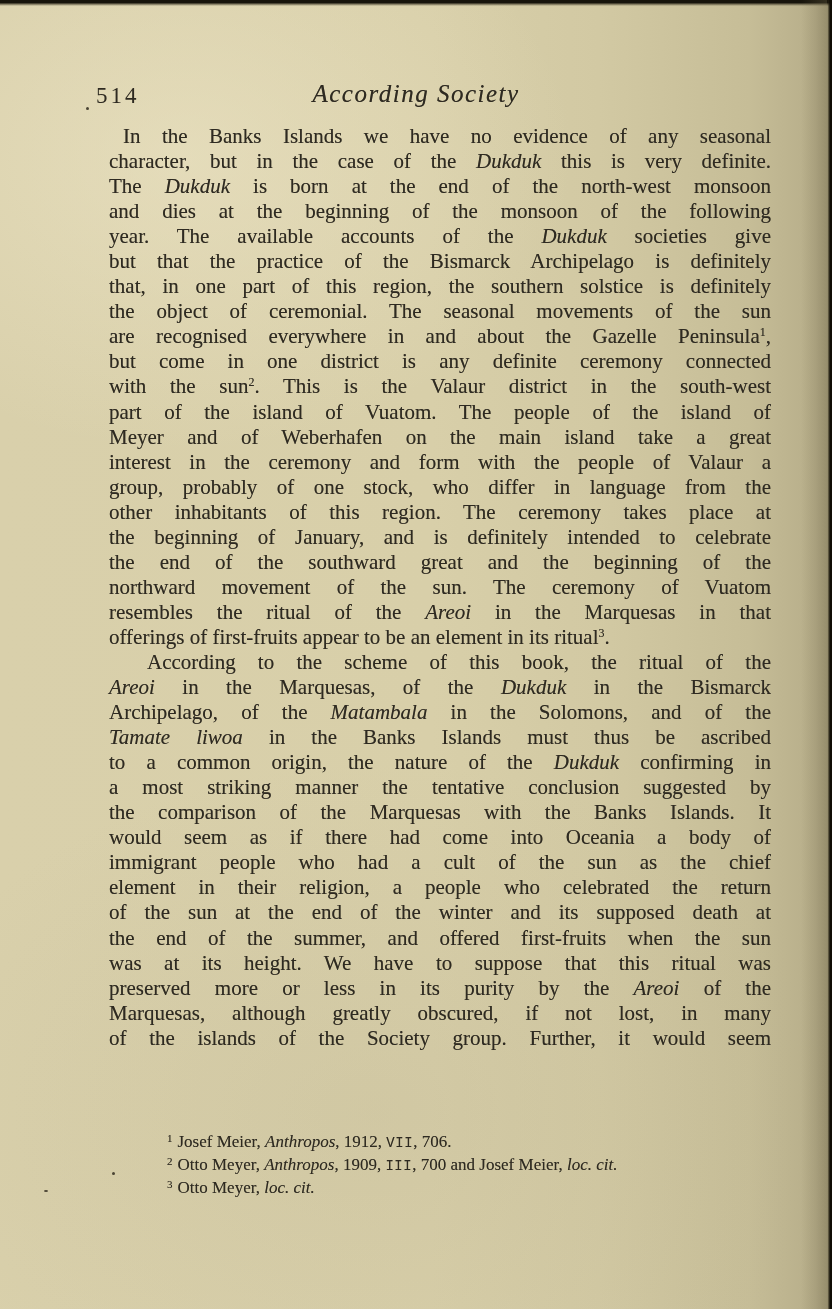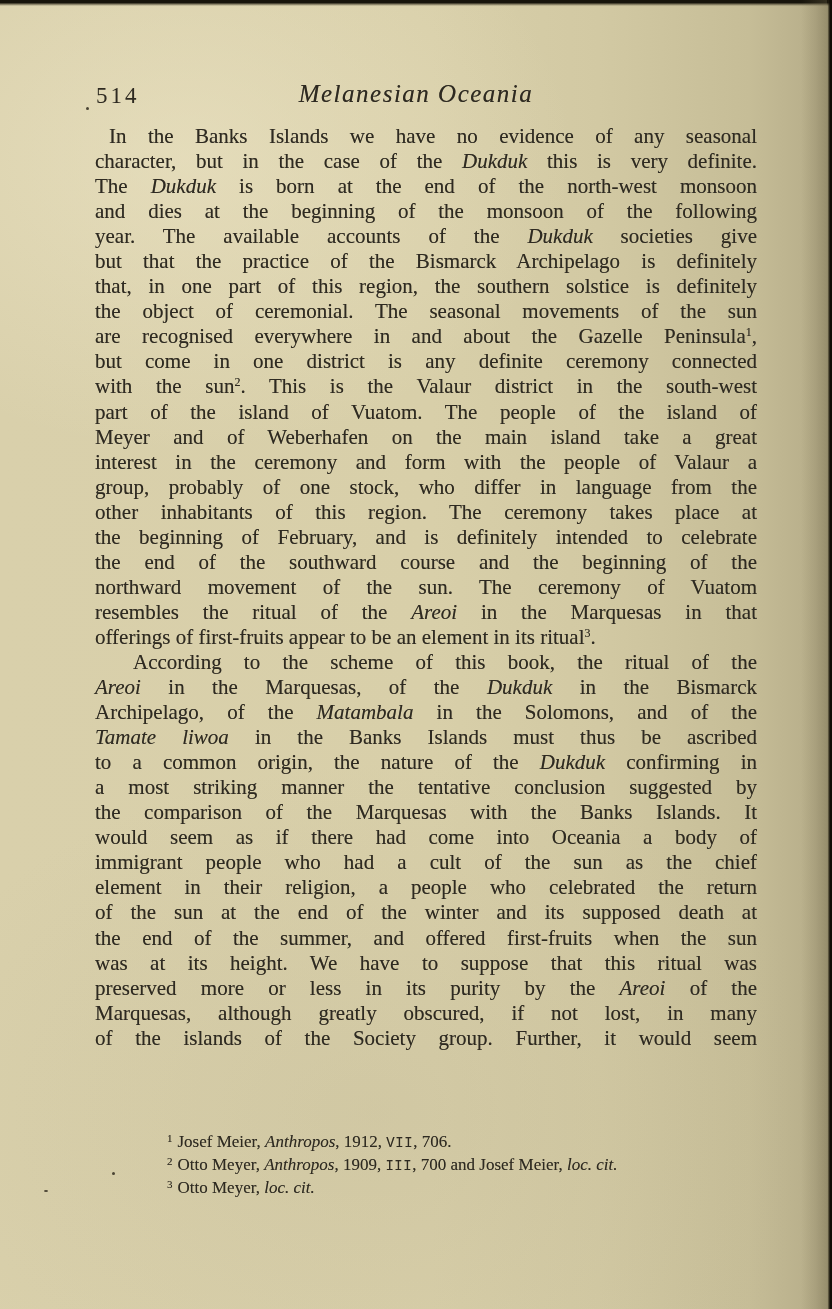--- a/index.html
+++ b/index.html
@@ -33,21 +33,21 @@
   .pagenum{
     position:absolute;left:11px;top:3px;
     font-size:23px;letter-spacing:3px;
   }
   .running-title{
     font-style:italic;font-size:25px;letter-spacing:1.5px;
     text-shadow:0 0 0.5px rgba(46,42,33,0.55);
   }
 
   .textblock{
-    position:absolute;left:95px;top:124px;width:662px;
+    position:absolute;left:109px;top:124px;width:662px;
     font-size:21px;line-height:25.05px;
     text-shadow:0 0 0.5px rgba(46,42,33,0.45);
   }
   .line{height:25.05px;overflow:visible;white-space:nowrap;}
   .line.just{white-space:normal;text-align:justify;text-align-last:justify;}
   .line i{font-style:italic;}
   sup{font-size:12px;line-height:0;vertical-align:7px;letter-spacing:0;}
   .sc{font-size:0.82em;letter-spacing:0.6px;font-family:Liberation Mono, monospace;}
 
   .footnotes{
@@ -67,42 +67,42 @@
 </head>
 <body>
 
 <div class="page">
   <div class="edge-top"></div>
   <div class="edge-right-shadow"></div>
   <div class="edge-right"></div>
 
   <div class="header">
     <span class="pagenum">514</span>
-    <span class="running-title">Melanesian Oceania</span>
+    <span class="running-title">According Society</span>
   </div>
 
   <div class="textblock">
       <div class="line just" style="text-indent: 14px;">In the Banks Islands we have no evidence of any seasonal</div>
       <div class="line just">character, but in the case of the <i>Dukduk</i> this is very definite.</div>
       <div class="line just">The <i>Dukduk</i> is born at the end of the north-west monsoon</div>
       <div class="line just">and dies at the beginning of the monsoon of the following</div>
       <div class="line just">year.  The available accounts of the <i>Dukduk</i> societies give</div>
       <div class="line just">but that the practice of the Bismarck Archipelago is definitely</div>
       <div class="line just">that, in one part of this region, the southern solstice is definitely</div>
       <div class="line just">the object of ceremonial.  The seasonal movements of the sun</div>
       <div class="line just">are recognised everywhere in and about the Gazelle Peninsula<sup>1</sup>,</div>
       <div class="line just">but come in one district is any definite ceremony connected</div>
       <div class="line just">with the sun<sup>2</sup>.  This is the Valaur district in the south-west</div>
       <div class="line just">part of the island of Vuatom.  The people of the island of</div>
       <div class="line just">Meyer and of Weberhafen on the main island take a great</div>
       <div class="line just">interest in the ceremony and form with the people of Valaur a</div>
       <div class="line just">group, probably of one stock, who differ in language from the</div>
       <div class="line just">other inhabitants of this region.  The ceremony takes place at</div>
-      <div class="line just">the beginning of February, and is definitely intended to celebrate</div>
-      <div class="line just">the end of the southward course and the beginning of the</div>
+      <div class="line just">the beginning of January, and is definitely intended to celebrate</div>
+      <div class="line just">the end of the southward great and the beginning of the</div>
       <div class="line just">northward movement of the sun.  The ceremony of Vuatom</div>
       <div class="line just">resembles the ritual of the <i>Areoi</i> in the Marquesas in that</div>
       <div class="line">offerings of first-fruits appear to be an element in its ritual<sup>3</sup>.</div>
       <div class="line just" style="text-indent: 38px;">According to the scheme of this book, the ritual of the</div>
       <div class="line just"><i>Areoi</i> in the Marquesas, of the <i>Dukduk</i> in the Bismarck</div>
       <div class="line just">Archipelago, of the <i>Matambala</i> in the Solomons, and of the</div>
       <div class="line just"><i>Tamate liwoa</i> in the Banks Islands must thus be ascribed</div>
       <div class="line just">to a common origin, the nature of the <i>Dukduk</i> confirming in</div>
       <div class="line just">a most striking manner the tentative conclusion suggested by</div>
       <div class="line just">the comparison of the Marquesas with the Banks Islands.  It</div>

